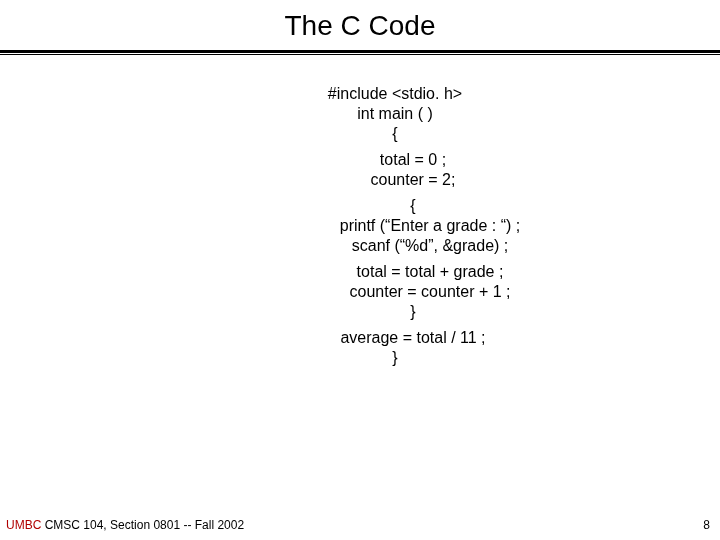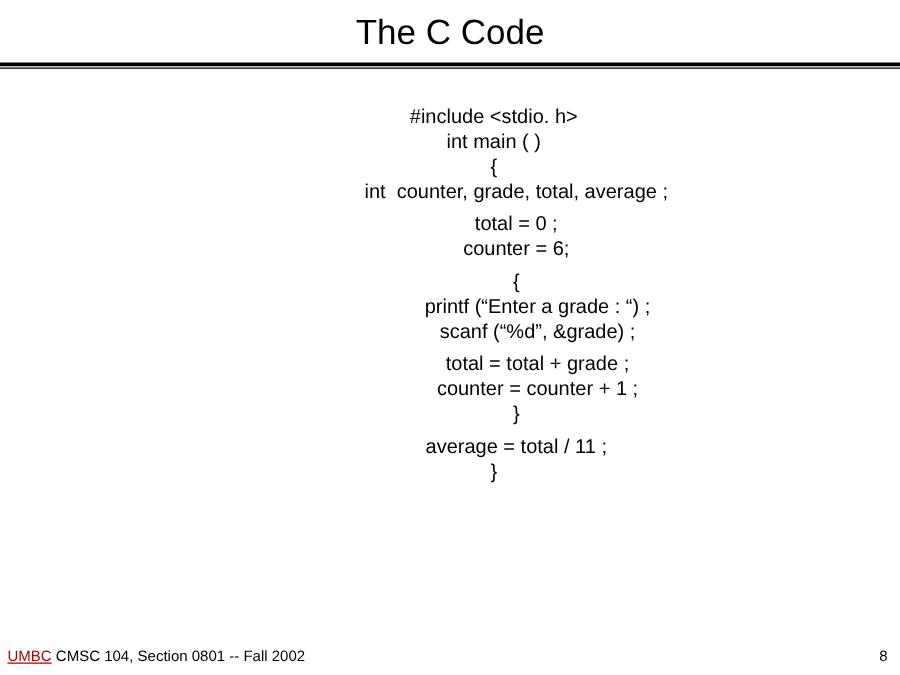--- a/index.html
+++ b/index.html
@@ -52,40 +52,39 @@
   .footer {
     position: absolute;
     bottom: 8px;
     left: 6px;
     right: 10px;
     display: flex;
     justify-content: space-between;
     font-size: 12px;
     color: #000;
   }
-  .footer .umbc-red { color: #b00000; text-decoration: underline; }
+  .footer .umbc-red { color: #b00000; }
 </style>
 </head>
 <body>
 
 <h1 class="title">The C Code</h1>
 
 <div class="divider">
   <div class="line-top"></div>
   <div class="line-bottom"></div>
 </div>
 
 <div class="content">
   <div class="code-line">#include &lt;stdio. h&gt;</div>
   <div class="code-line">int main ( )</div>
   <div class="code-line">{</div>
-  <div class="code-line indent1">int  counter, grade, total, average ;</div>
   <div class="block-gap"></div>
   <div class="code-line indent1">total = 0 ;</div>
-  <div class="code-line indent1">counter = 6;</div>
+  <div class="code-line indent1">counter = 2;</div>
   <div class="block-gap"></div>
   <div class="code-line indent1">{</div>
   <div class="code-line indent2">printf (“Enter a grade : “) ;</div>
   <div class="code-line indent2">scanf (“%d”, &amp;grade) ;</div>
   <div class="block-gap"></div>
   <div class="code-line indent2">total = total + grade ;</div>
   <div class="code-line indent2">counter = counter + 1 ;</div>
   <div class="code-line indent1">}</div>
   <div class="block-gap"></div>
   <div class="code-line indent1">average = total / 11 ;</div>

